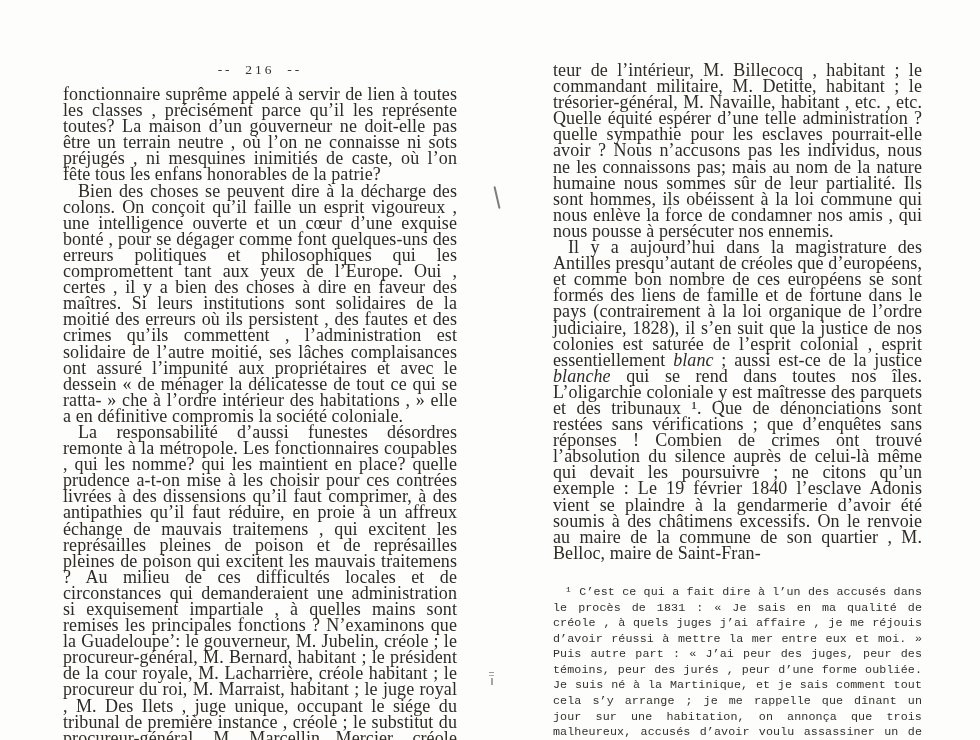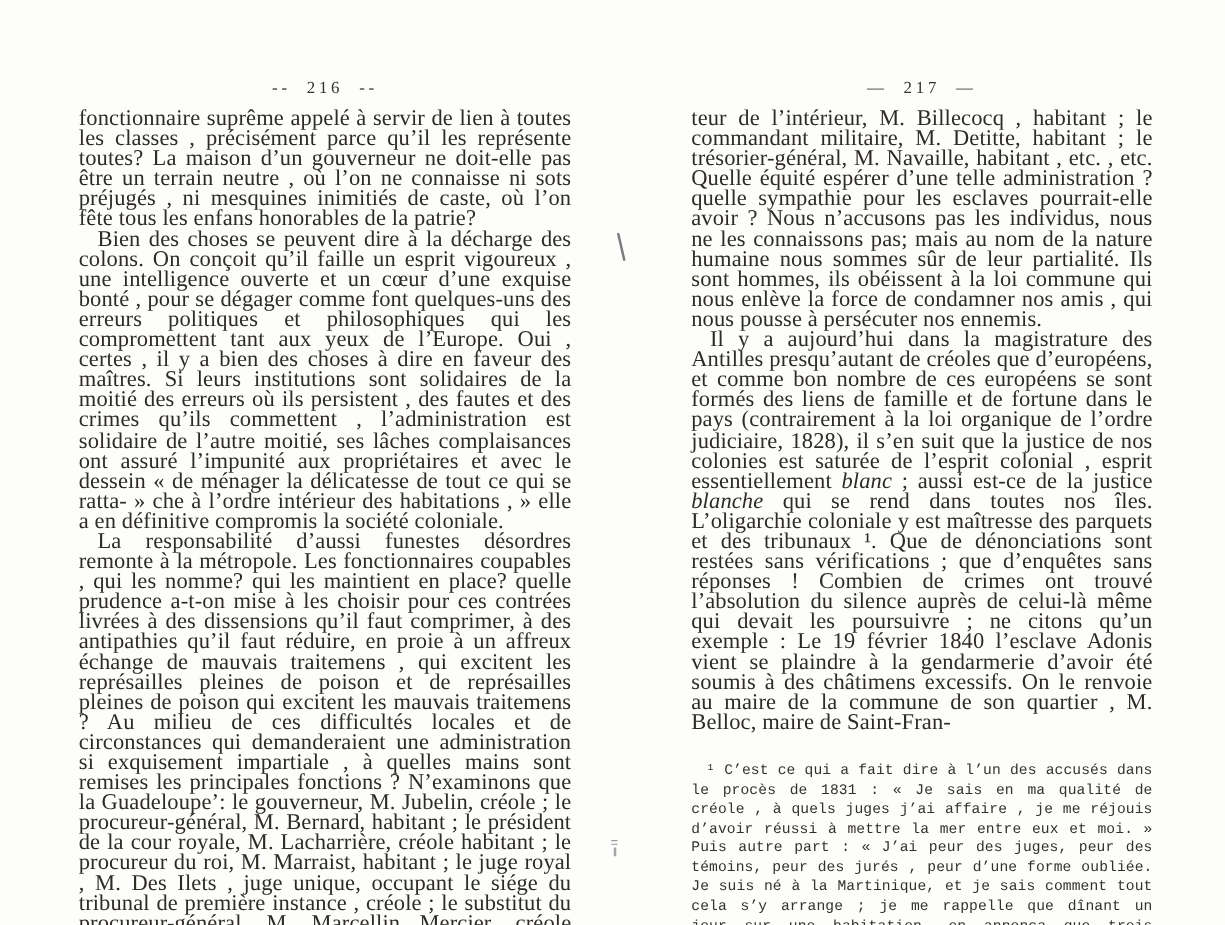--- a/index.html
+++ b/index.html
@@ -92,21 +92,20 @@
   <div class="page page-left">
     <div class="page-header">--  216  --</div>
     <div class="page-body">
       <p class="para">fonctionnaire suprême appelé à servir de lien à toutes les classes , précisément parce qu’il les représente toutes? La maison d’un gouverneur ne doit-elle pas être un terrain neutre , où l’on ne connaisse ni sots préjugés , ni mesquines inimitiés de caste, où l’on fête tous les enfans honorables de la patrie?</p>
       <p class="para indent">Bien des choses se peuvent dire à la décharge des colons. On conçoit qu’il faille un esprit vigoureux , une intelligence ouverte et un cœur d’une exquise bonté , pour se dégager comme font quelques-uns des erreurs politiques et philosophiques qui les compromettent tant aux yeux de l’Europe. Oui , certes , il y a bien des choses à dire en faveur des maîtres. Si leurs institutions sont solidaires de la moitié des erreurs où ils persistent , des fautes et des crimes qu’ils commettent , l’administration est solidaire de l’autre moitié, ses lâches complaisances ont assuré l’impunité aux propriétaires et avec le dessein « de ménager la délicatesse de tout ce qui se ratta- » che à l’ordre intérieur des habitations , » elle a en définitive compromis la société coloniale.</p>
       <p class="para indent">La responsabilité d’aussi funestes désordres remonte à la métropole. Les fonctionnaires coupables , qui les nomme? qui les maintient en place? quelle prudence a-t-on mise à les choisir pour ces contrées livrées à des dissensions qu’il faut comprimer, à des antipathies qu’il faut réduire, en proie à un affreux échange de mauvais traitemens , qui excitent les représailles pleines de poison et de représailles pleines de poison qui excitent les mauvais traitemens ? Au milieu de ces difficultés locales et de circonstances qui demanderaient une administration si exquisement impartiale , à quelles mains sont remises les principales fonctions ? N’examinons que la Guadeloupe’: le gouverneur, M. Jubelin, créole ; le procureur-général, M. Bernard, habitant ; le président de la cour royale, M. Lacharrière, créole habitant ; le procureur du roi, M. Marraist, habitant ; le juge royal , M. Des Ilets , juge unique, occupant le siége du tribunal de première instance , créole ; le substitut du procureur-général, M. Marcellin Mercier, créole habitant ; le direc-</p>
     </div>
   </div>
 
   <div class="page page-right">
-    <div class="page-header">—  217  —</div>
     <div class="page-body">
       <p class="para">teur de l’intérieur, M. Billecocq , habitant ; le commandant militaire, M. Detitte, habitant ; le trésorier-général, M. Navaille, habitant , etc. , etc. Quelle équité espérer d’une telle administration ? quelle sympathie pour les esclaves pourrait-elle avoir ? Nous n’accusons pas les individus, nous ne les connaissons pas; mais au nom de la nature humaine nous sommes sûr de leur partialité. Ils sont hommes, ils obéissent à la loi commune qui nous enlève la force  de condamner nos amis , qui nous pousse à persécuter nos ennemis.</p>
       <p class="para indent">Il y a aujourd’hui dans la magistrature des Antilles presqu’autant de créoles que d’européens, et comme bon nombre de ces européens se sont formés des liens de famille et de fortune dans le pays (contrairement à la loi organique de l’ordre judiciaire, 1828), il s’en suit que la justice de nos colonies est saturée de l’esprit colonial , esprit essentiellement <i>blanc</i> ; aussi est-ce de la justice <i>blanche</i> qui se rend dans toutes nos îles. L’oligarchie coloniale y est maîtresse des parquets et des tribunaux ¹. Que de dénonciations sont restées sans vérifications ; que d’enquêtes sans réponses ! Combien de crimes ont trouvé l’absolution du silence auprès de celui-là  même qui devait les poursuivre ; ne citons qu’un exemple : Le 19 février 1840 l’esclave Adonis vient se plaindre à la gendarmerie d’avoir été soumis à des châtimens excessifs. On le renvoie au maire de la commune de son quartier , M. Belloc, maire de Saint-Fran-</p>
     </div>
     <div class="footnote">
       <p class="para indent">¹ C’est ce qui a fait dire à l’un des accusés  dans le procès de 1831 : « Je sais en ma qualité de créole , à quels juges j’ai affaire , je me réjouis d’avoir réussi à mettre la mer entre eux et moi. » Puis autre part : « J’ai peur des juges, peur des témoins, peur des jurés , peur d’une forme oubliée. Je suis né à la Martinique, et je sais comment tout cela s’y arrange ; je me rappelle que dînant un jour sur une habitation, on annonça que trois malheureux, accusés d’avoir voulu assassiner un de ces nobles colons, avaient été arrêtés, et que l’information avait totalement prouvé leur innocence. <i>C’est égal</i> , dit un convive , on aurait dû <b><i>pendre un innocent pour l’exemple</i></b>. Cet homme avait une idée  exacte de la manière dont la faction coloniale entend la justice. Je m’en suis souvenu, et je cours encore. »  <i>(La vérité sur les événemens , etc.)</i></p>
     </div>
   </div>
 
   <div class="artifact-slash"></div>

